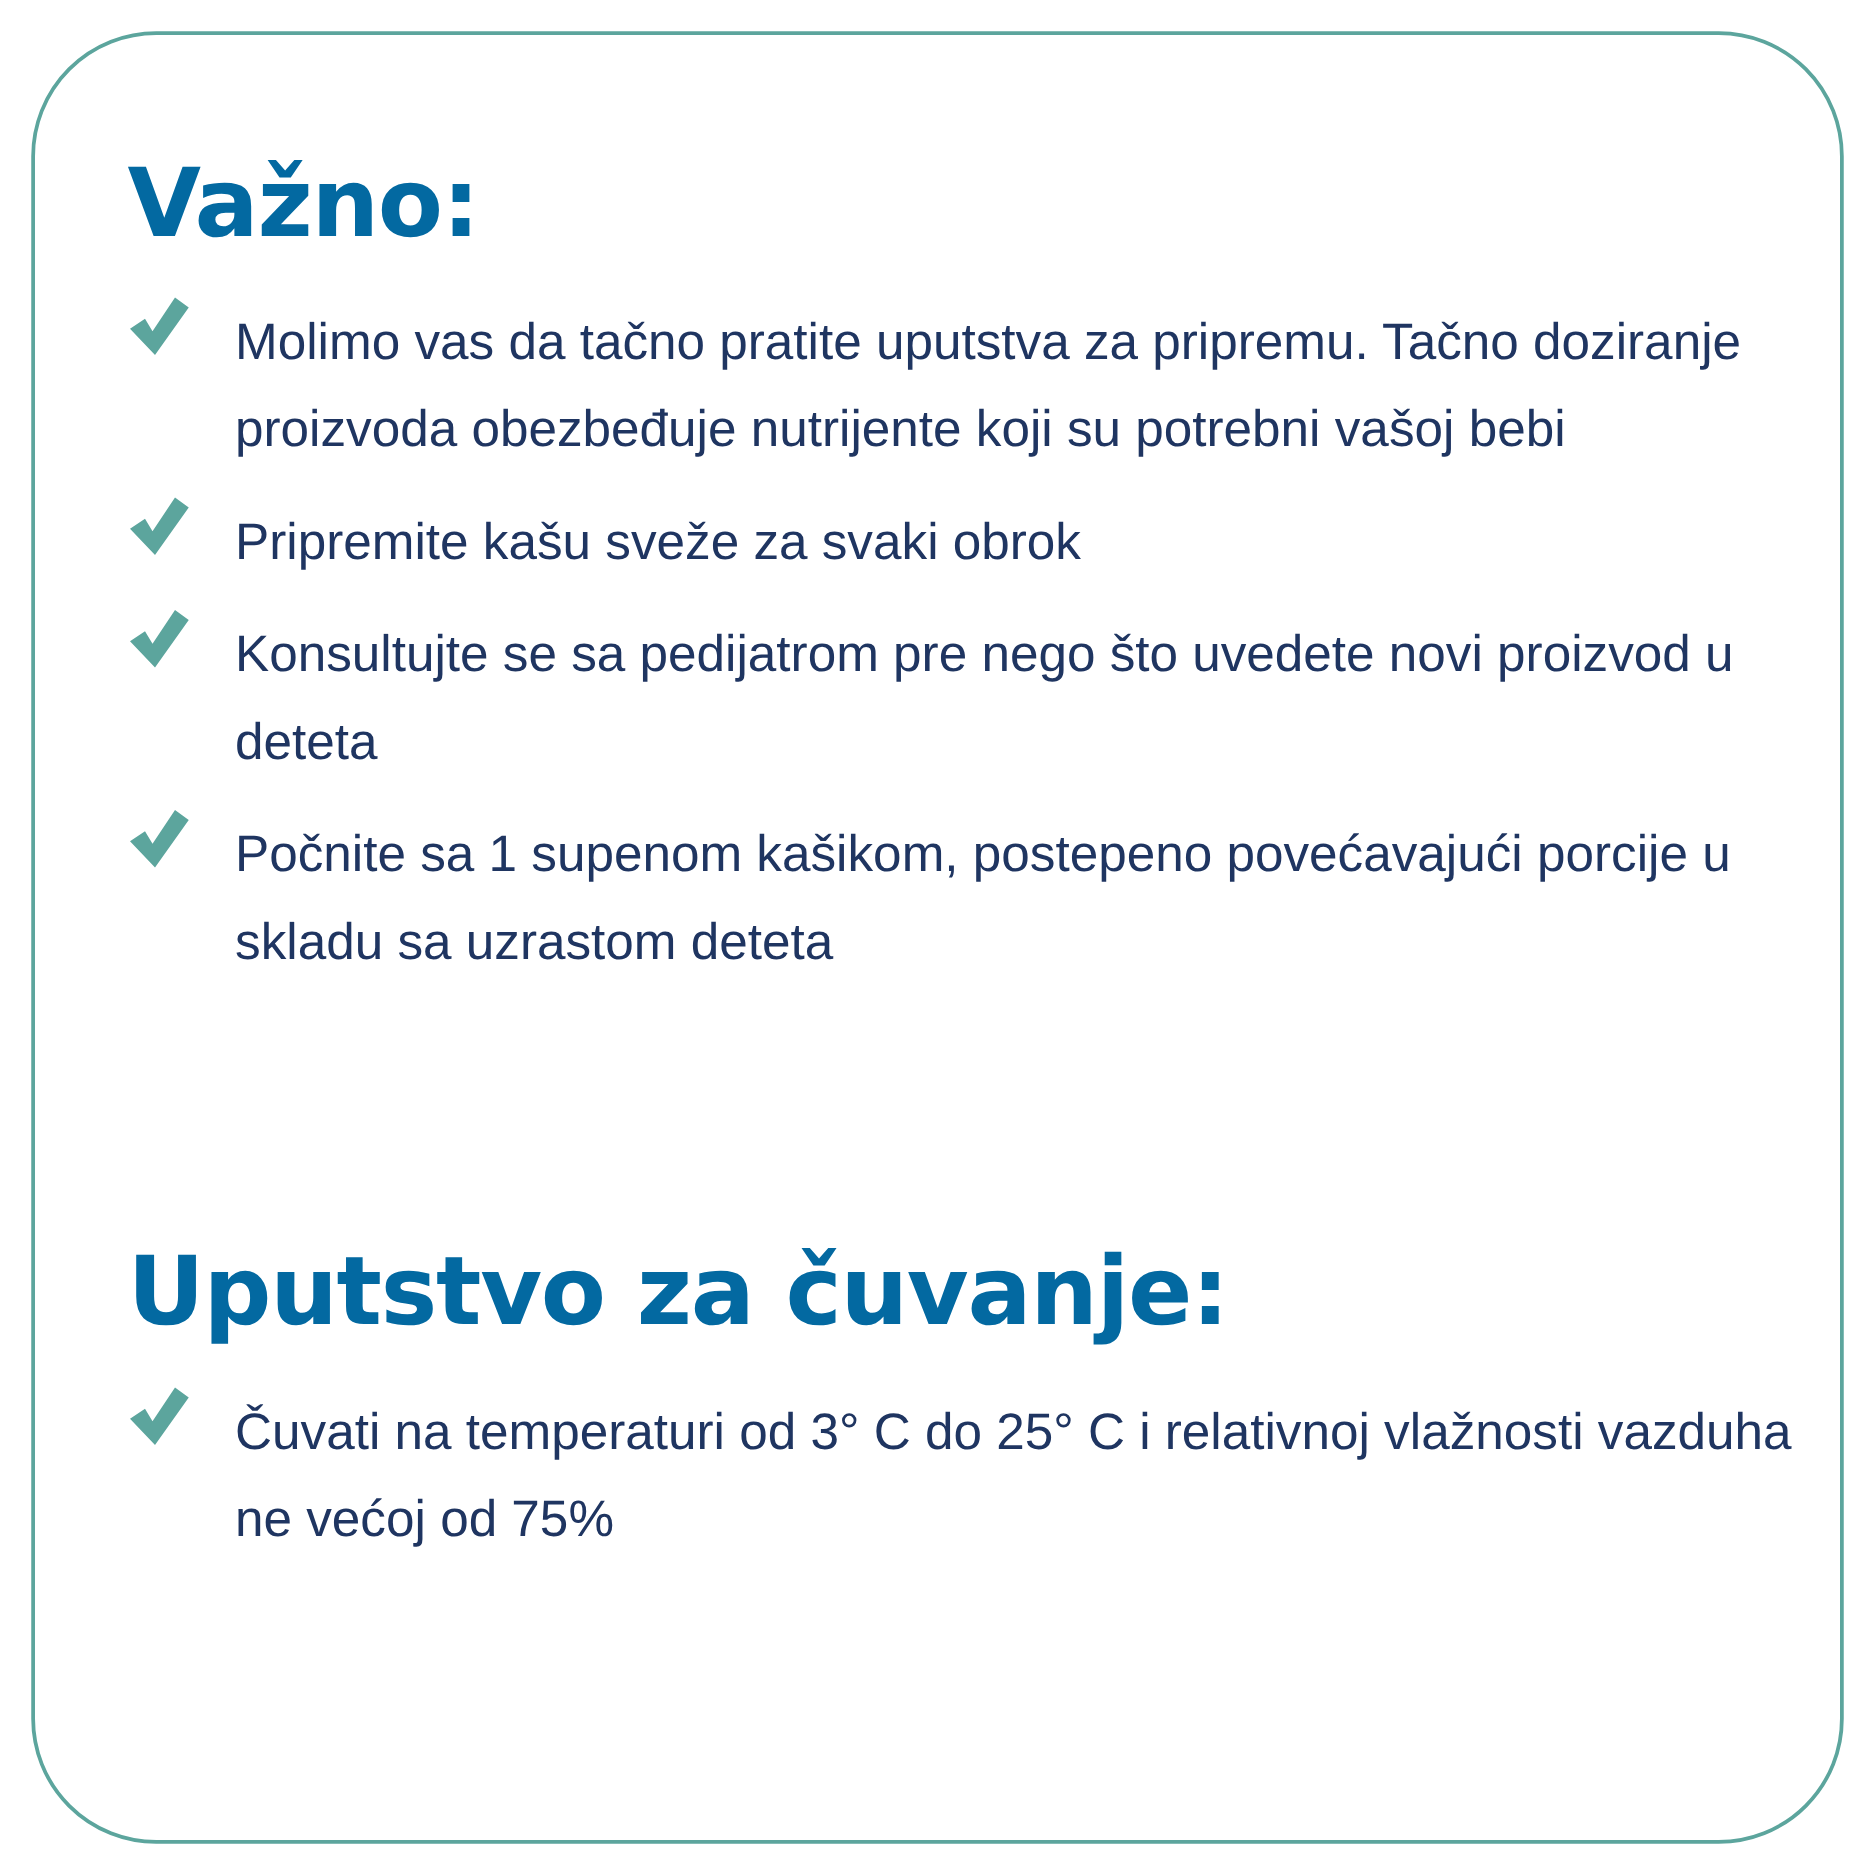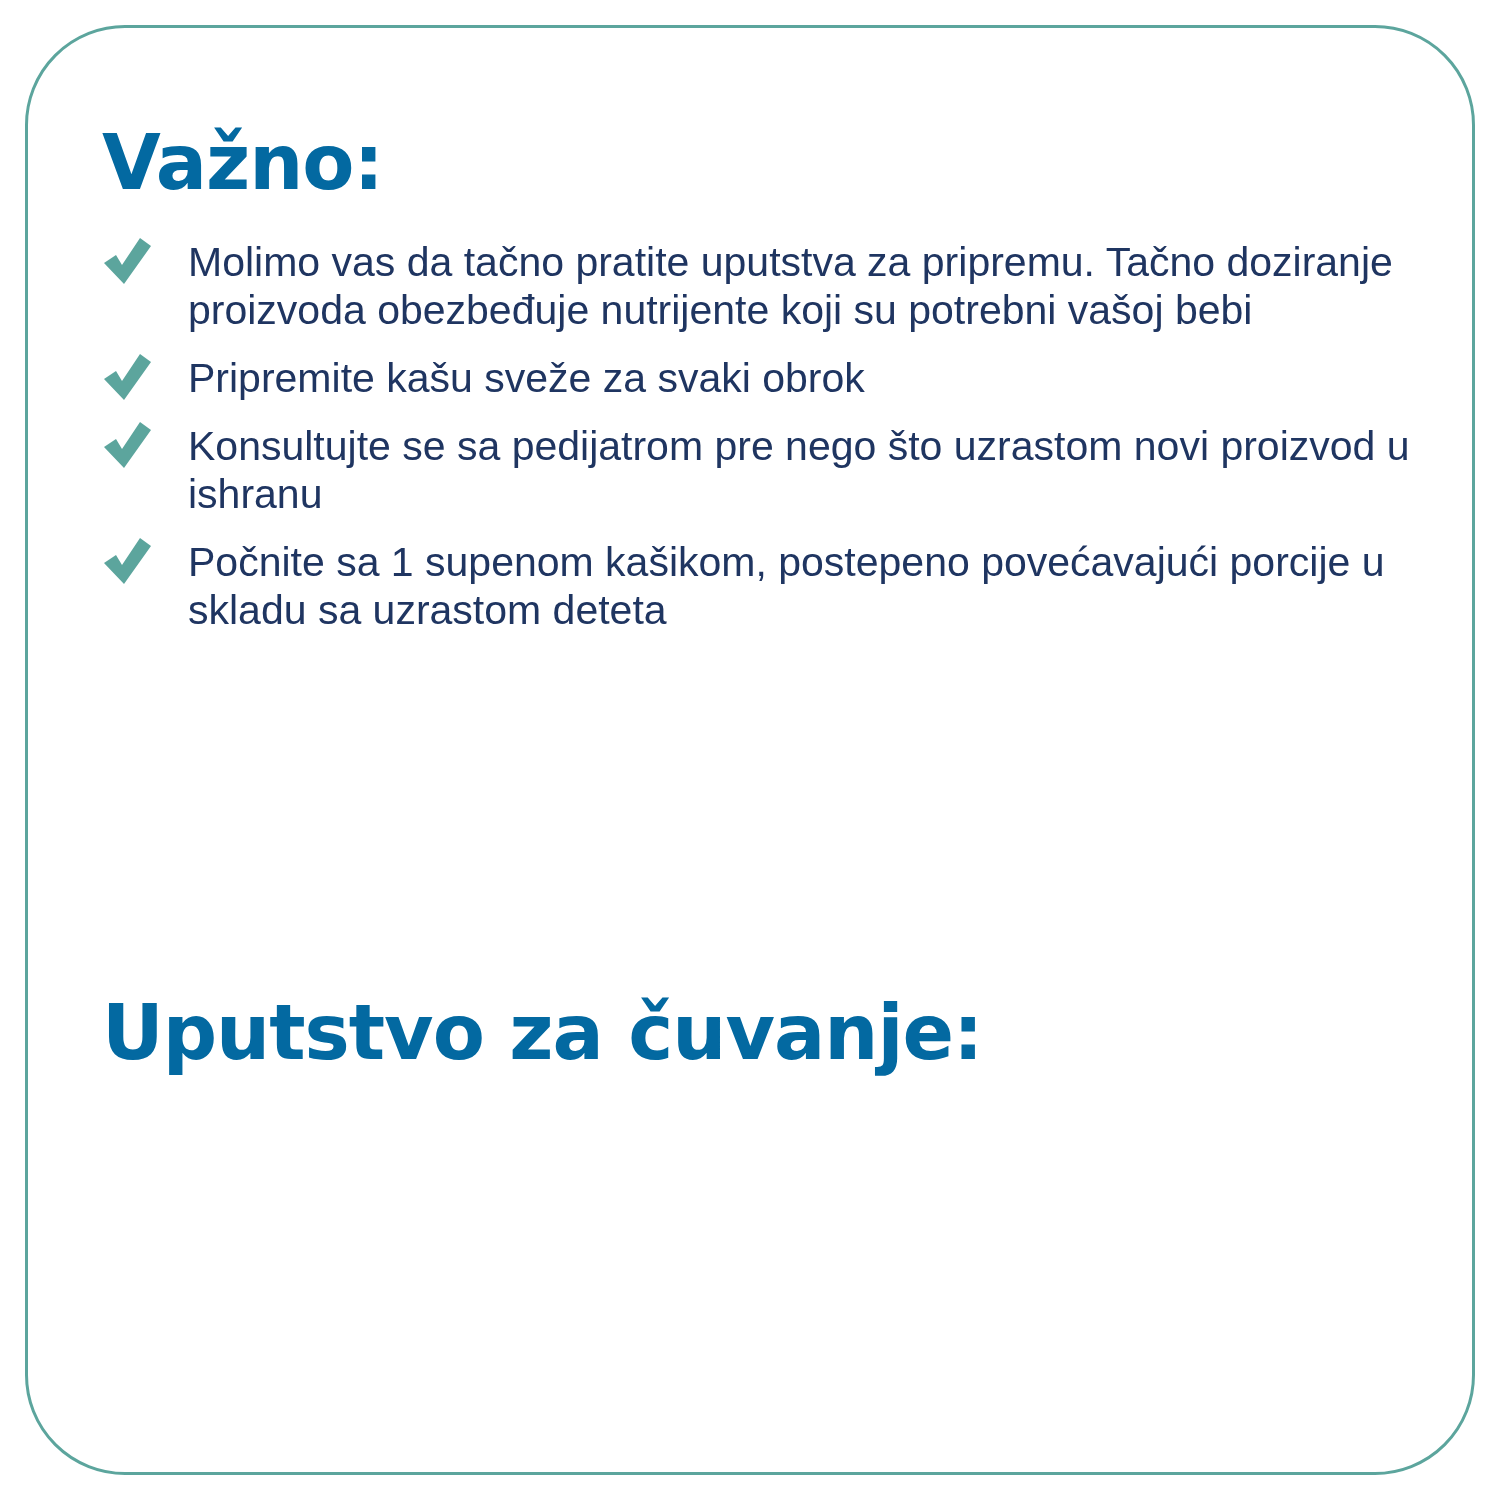--- a/index.html
+++ b/index.html
@@ -15,21 +15,21 @@
   }
   .h1 { top:125px; }
   .h2 { top:995px; }
   .list { position:absolute; left:102px; right:60px; margin:0; padding:0; list-style:none; }
   .list1 { top:238px; }
   .list2 { top:1110px; }
   .item { position:relative; padding-left:86px; margin-bottom:20px; }
   .check { position:absolute; left:0; top:-2px; width:50px; height:50px; }
   .text {
     font-family:"Liberation Sans", sans-serif; color:#1f3561;
-    font-size:41px; line-height:48px; display:block;
+    font-size:41px; line-height:70px; display:block;
   }
 </style>
 </head>
 <body>
 
 <div class="card"></div>
 
 <h1 class="heading h1">Važno:</h1>
 
 <ul class="list list1">
@@ -42,26 +42,32 @@
   <li class="item">
     <svg class="check" viewBox="0 0 50 50">
         <path d="M2 27 L14 19 L20 29 L38 2 L49 10 L22 48 Z" fill="#5ca59d"></path>
       </svg>
     <span class="text">Pripremite kašu sveže za svaki obrok</span>
   </li>
   <li class="item">
     <svg class="check" viewBox="0 0 50 50">
         <path d="M2 27 L14 19 L20 29 L38 2 L49 10 L22 48 Z" fill="#5ca59d"></path>
       </svg>
-    <span class="text">Konsultujte se sa pedijatrom pre nego što uzrastom novi proizvod u ishranu</span>
+    <span class="text">Konsultujte se sa pedijatrom pre nego što uvedete novi proizvod u deteta</span>
   </li>
   <li class="item">
     <svg class="check" viewBox="0 0 50 50">
         <path d="M2 27 L14 19 L20 29 L38 2 L49 10 L22 48 Z" fill="#5ca59d"></path>
       </svg>
     <span class="text">Počnite sa 1 supenom kašikom, postepeno povećavajući porcije u skladu sa uzrastom deteta</span>
   </li>
 </ul>
 
 <h2 class="heading h2">Uputstvo za čuvanje:</h2>
 
 <ul class="list list2">
+  <li class="item">
+    <svg class="check" viewBox="0 0 50 50">
+        <path d="M2 27 L14 19 L20 29 L38 2 L49 10 L22 48 Z" fill="#5ca59d"></path>
+      </svg>
+    <span class="text">Čuvati na temperaturi od 3° C do 25° C i relativnoj vlažnosti vazduha ne većoj od 75%</span>
+  </li>
 </ul>
 
 </body></html>

